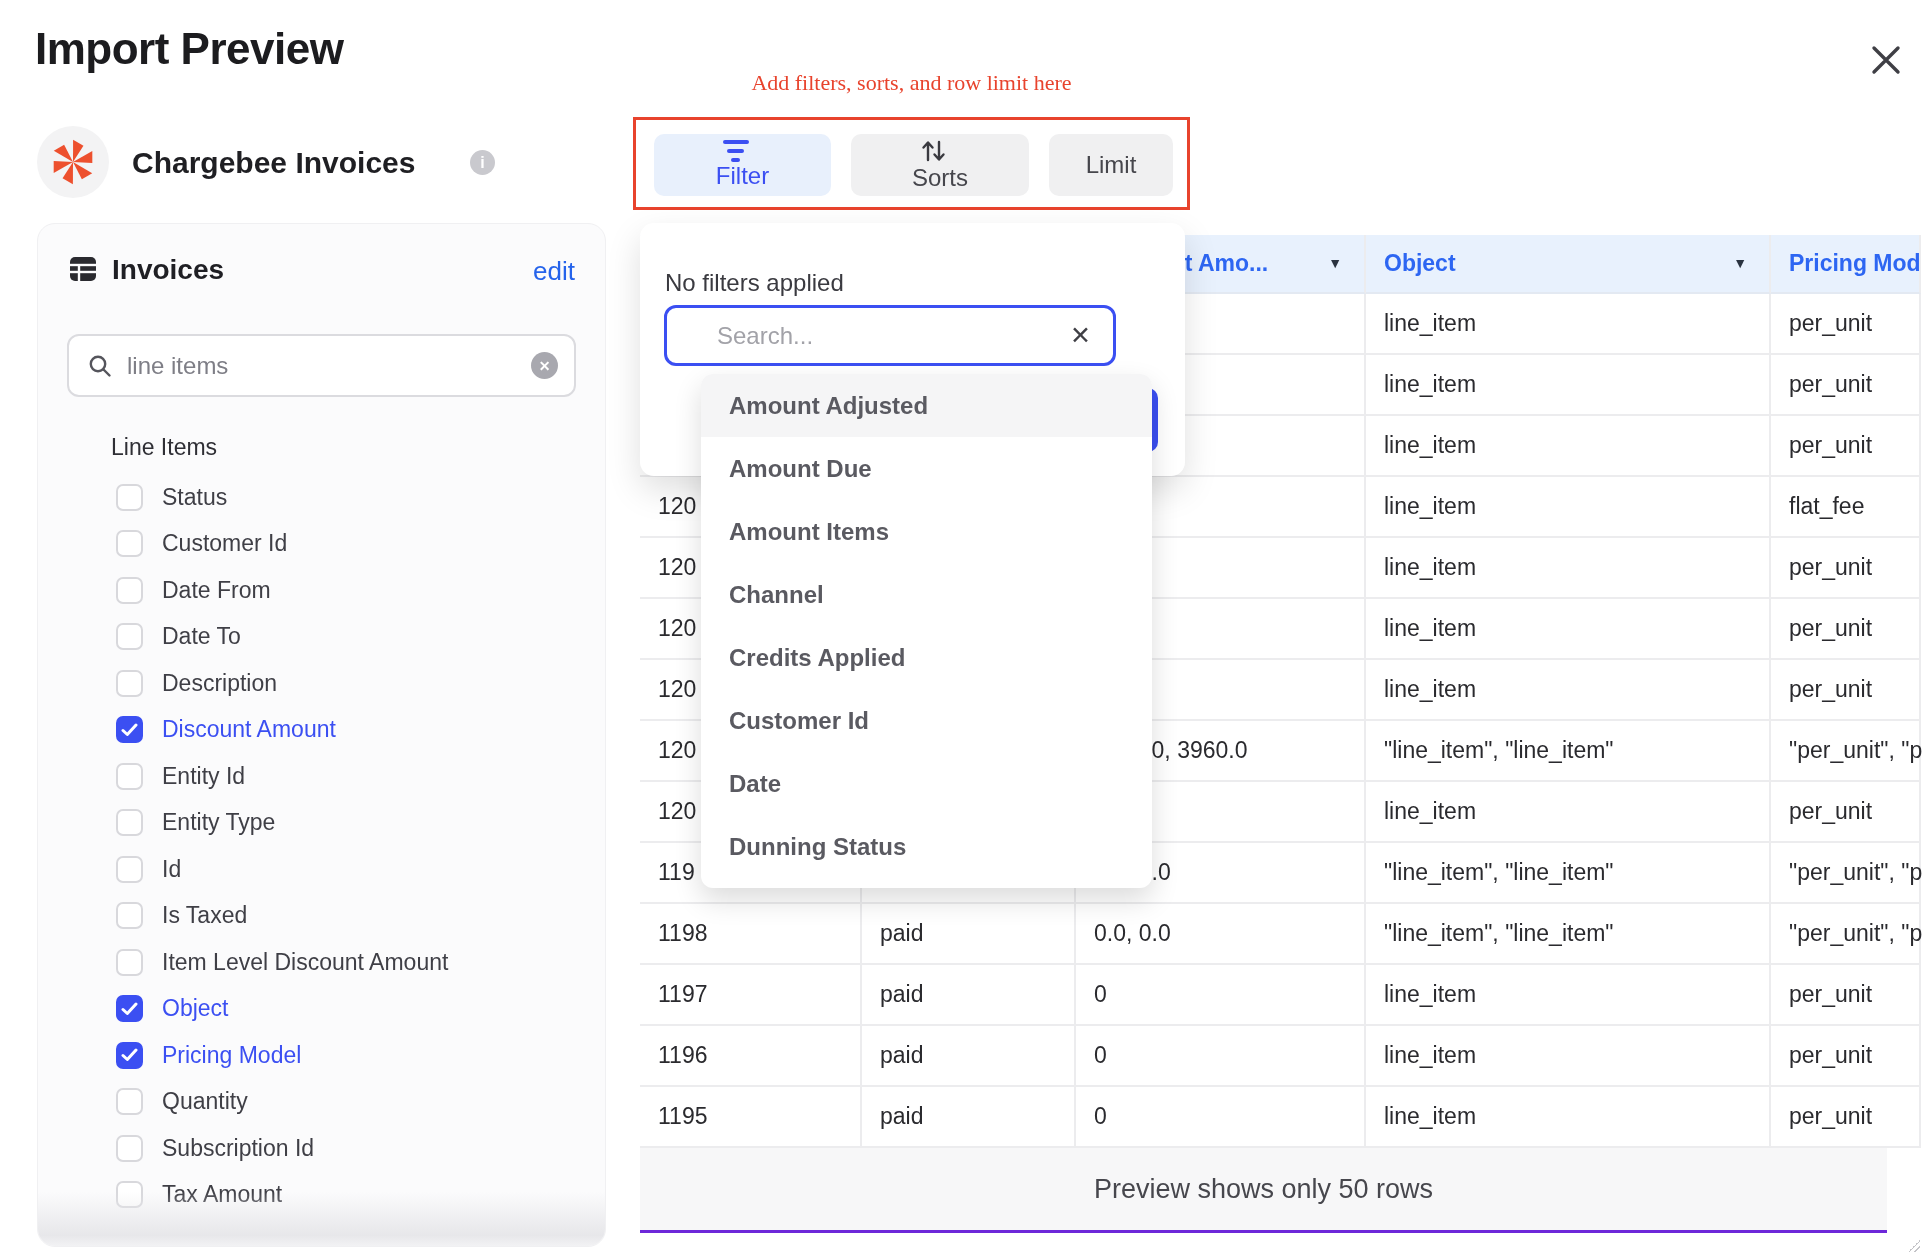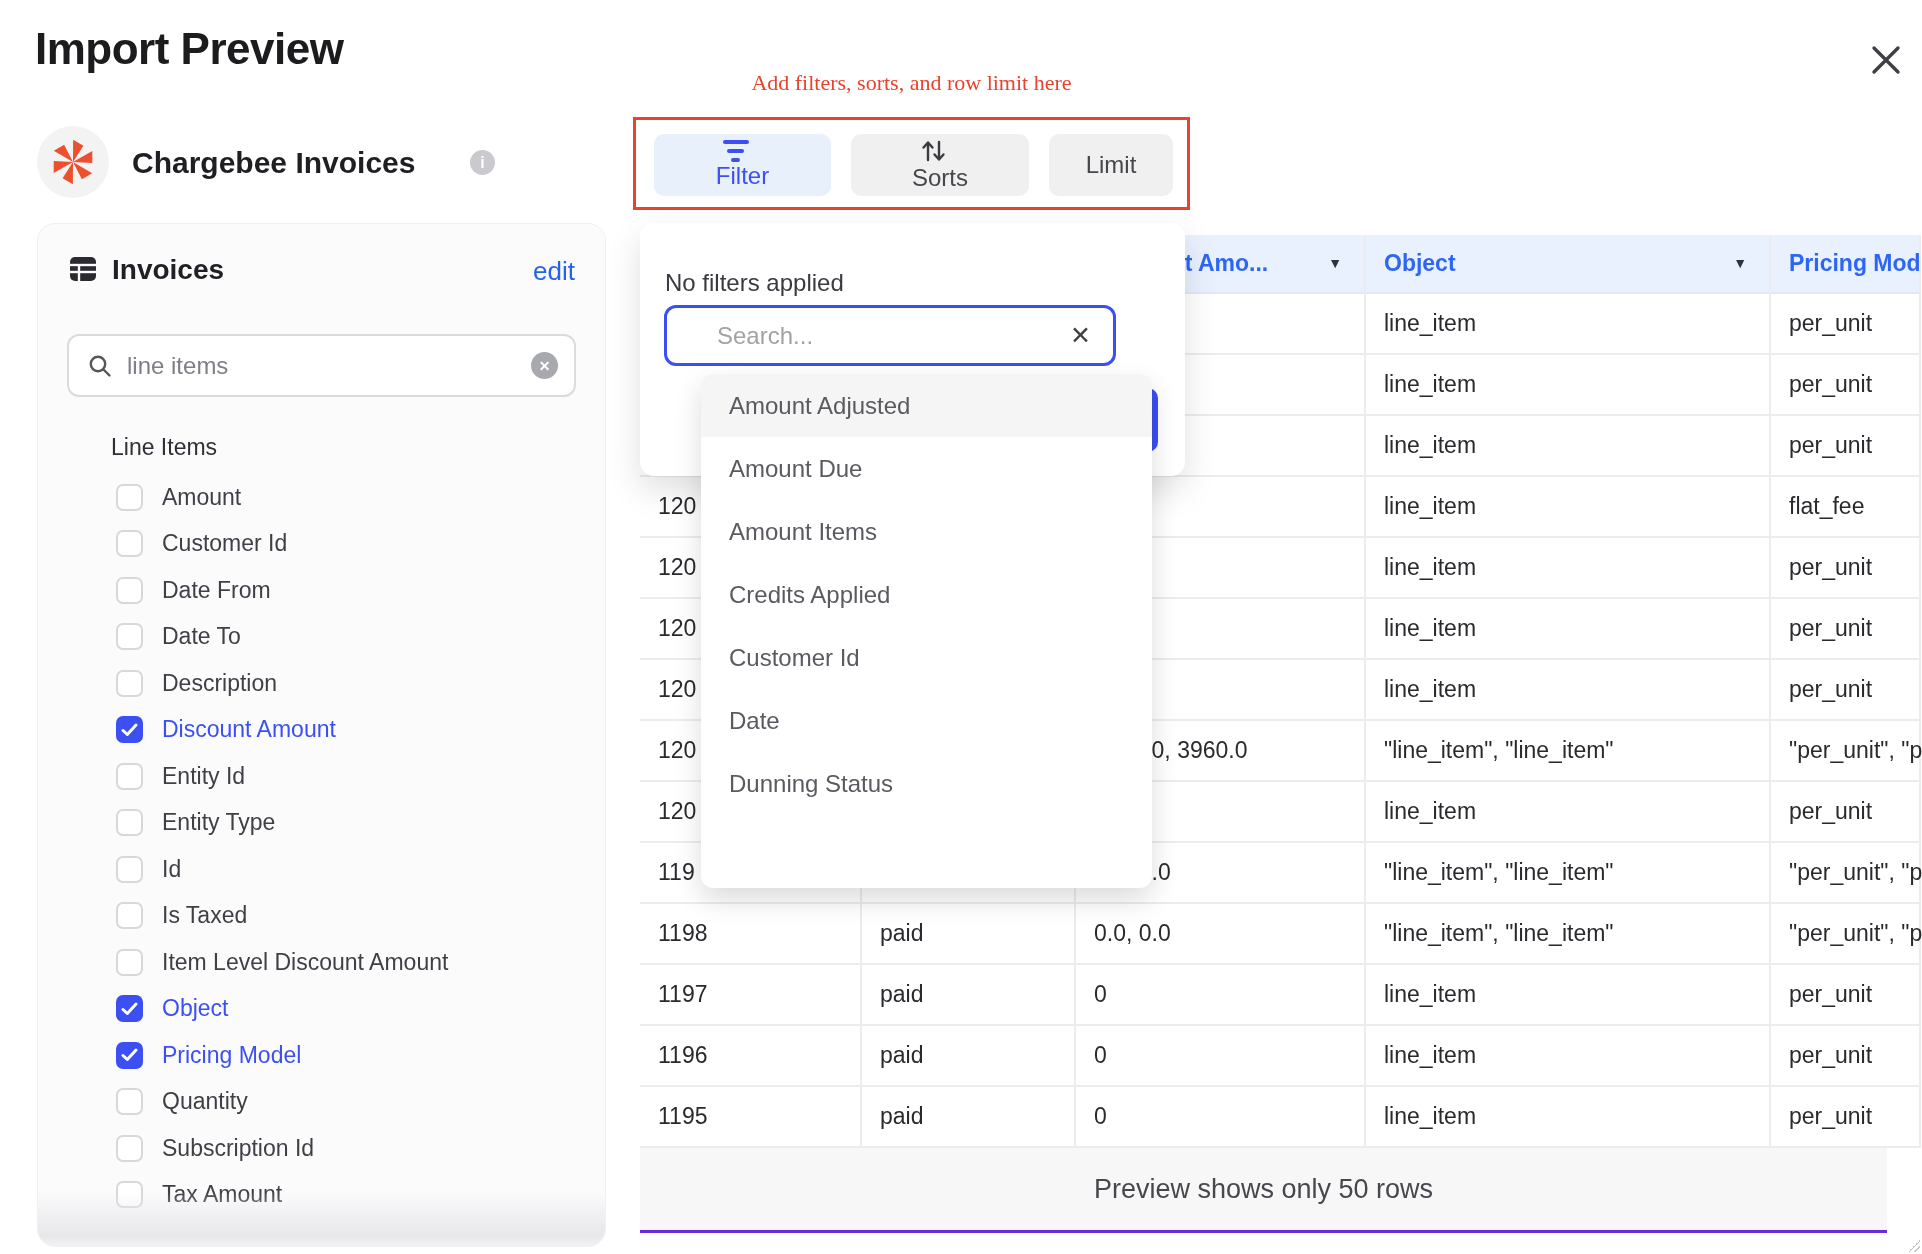--- a/index.html
+++ b/index.html
@@ -73,21 +73,21 @@
   .popover{left:640px;top:223px;width:545px;height:253px;background:#fff;border-radius:14px;
            box-shadow:0 14px 34px rgba(0,0,0,.13);z-index:20;}
   .pop-status{position:absolute;left:25px;top:16px;font-size:24px;color:#3A3A40;margin-top:30px;}
   .pop-search{position:absolute;left:24px;top:82px;width:452px;height:61px;border:3px solid var(--accent);
               border-radius:12px;box-sizing:border-box;background:#fff;display:flex;align-items:center;padding-left:8px;}
   .pop-search .ph{margin-left:42px;font-size:24px;color:#A2A2A8;flex:1;}
   .pop-search .x{margin-right:22px;font-size:25px;color:#3F3F45;cursor:pointer;}
   .hidden-blue-btn{left:900px;top:388px;width:258px;height:64px;background:var(--accent);
                    border-radius:10px;z-index:21;}
   .dropdown{left:701px;top:374px;width:451px;height:514px;background:#fff;border-radius:12px;
-            box-shadow:0 12px 28px rgba(0,0,0,.14);z-index:22;overflow:hidden;}
+            box-shadow:0 12px 28px rgba(0,0,0,.14);z-index:22;overflow:hidden;font-weight:bold;}
   .opt{height:63px;line-height:63px;padding-left:28px;font-size:24px;color:#5A5A61;cursor:pointer;}
   .opt.hl{background:#F5F5F6;}
 
   .resize-corner{right:2px;bottom:2px;width:12px;height:12px;
      background:linear-gradient(135deg,transparent 50%,#C4C4C8 50%,#C4C4C8 58%,transparent 58%,transparent 72%,#C4C4C8 72%,#C4C4C8 80%,transparent 80%);}
 </style>
 </head>
 <body>
 
 <div class="screen">
@@ -299,21 +299,21 @@
         </svg>
       </span>
       <span class="q">line items</span>
       <span class="sb-clear">✕</span>
     </div>
 
     <div class="abs group-label">Line Items</div>
     <div id="field-list">
         <div class="field-row" style="top: 250px;">
           <span class="cbox"></span>
-          <span class="field-label">Amount</span>
+          <span class="field-label">Status</span>
         </div>
         <div class="field-row" style="top: 296.5px;">
           <span class="cbox"></span>
           <span class="field-label">Customer Id</span>
         </div>
         <div class="field-row" style="top: 343px;">
           <span class="cbox"></span>
           <span class="field-label">Date From</span>
         </div>
         <div class="field-row" style="top: 389.5px;">
@@ -389,20 +389,21 @@
     <div class="pop-search">
       <span class="ph">Search...</span>
       <span class="x">✕</span>
     </div>
   </div>
   <div class="abs hidden-blue-btn"></div>
   <div class="abs dropdown" id="option-list">
       <div class="opt hl">Amount Adjusted</div>
       <div class="opt">Amount Due</div>
       <div class="opt">Amount Items</div>
+      <div class="opt">Channel</div>
       <div class="opt">Credits Applied</div>
       <div class="opt">Customer Id</div>
       <div class="opt">Date</div>
       <div class="opt">Dunning Status</div>
     </div>
 
   <div class="abs resize-corner"></div>
 </div>
 
 </body></html>

